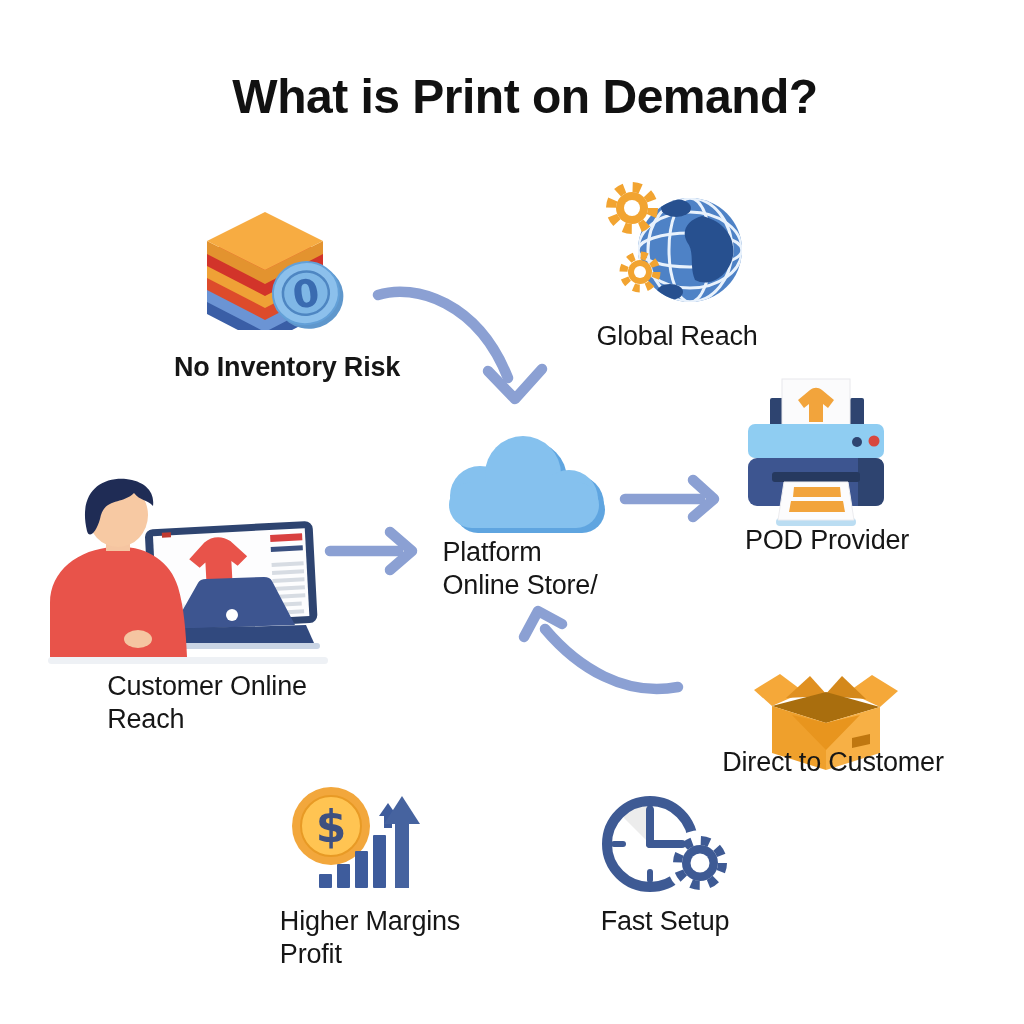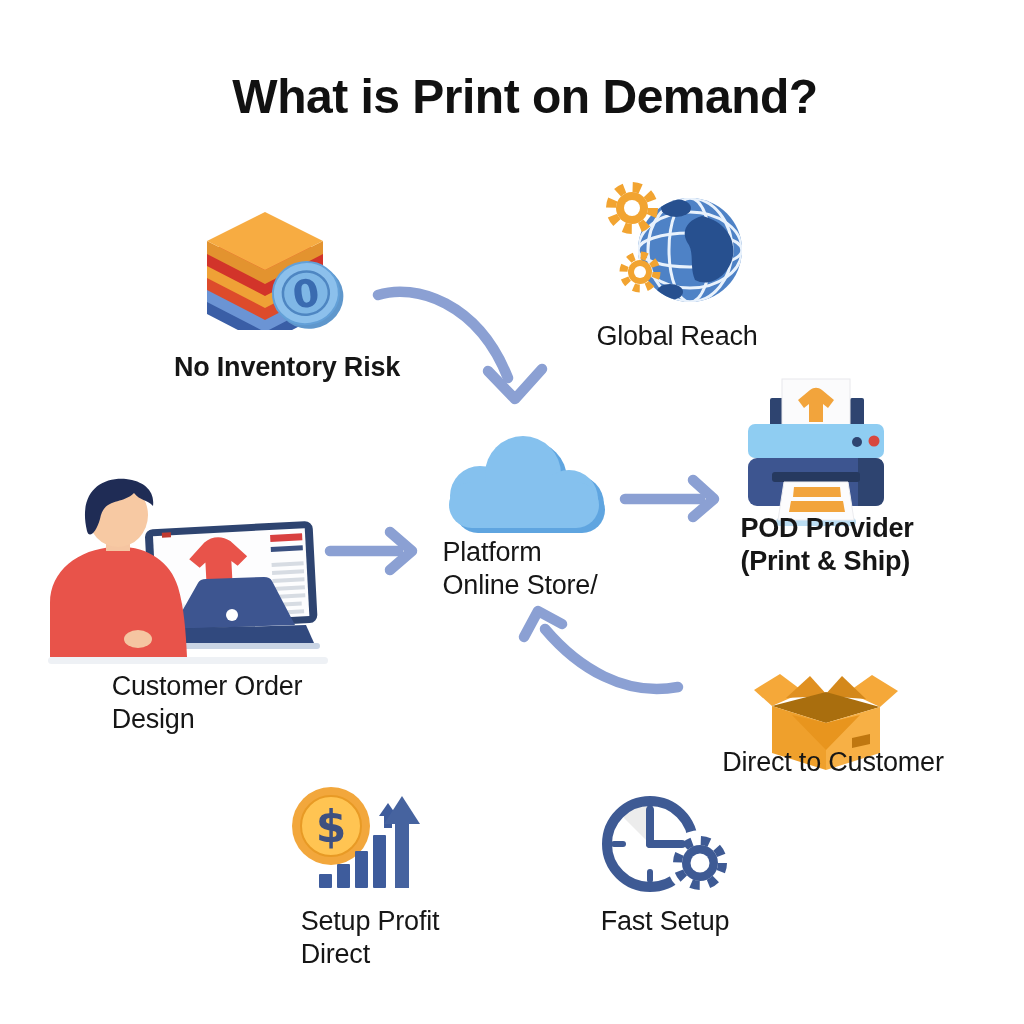--- a/index.html
+++ b/index.html
@@ -154,23 +154,22 @@
       <path d="M120,88 L137,88 Q146,88 146,97 L146,127 Q146,136 137,136 L120,136 Z" fill="#2E4470"></path>
       <rect x="38" y="148" width="80" height="8" rx="4" fill="#BBDDF2"></rect>
       <rect x="34" y="102" width="88" height="10" rx="3" fill="#26395F"></rect>
       <g>
         <polygon points="46,112 110,112 116,150 40,150" fill="#FCFCFD" stroke="#ECECEF"></polygon>
         <polygon points="56,117 102,117 103,127 55,127" fill="#F2A43C"></polygon>
         <polygon points="53,131 105,131 107,142 51,142" fill="#F2A43C"></polygon>
       </g>
     </svg>
   </figure>
-  <div class="label" style="left:827px;top:512px;font-weight:bold;">
+  <div class="label" style="left:827px;top:524px;">
     <span>POD Provider</span>
-    <span>(Print &amp; Ship)</span>
   </div>
 
   <figure class="node" style="left:48px;top:473px;width:285px;height:195px;">
     <svg viewBox="0 0 285 195">
       <rect x="0" y="184" width="280" height="7" rx="3.5" fill="#EEF1F5"></rect>
       <g transform="rotate(-3 185 100)">
         <rect x="99" y="52" width="168" height="102" rx="8" fill="#2E4470"></rect>
         <rect x="107" y="59" width="152" height="88" fill="#FDFDFE"></rect>
         <polygon points="107,147 165,147 107,112" fill="#EFF1F4"></polygon>
         <rect x="116" y="56" width="9" height="5" fill="#C03A30"></rect>
@@ -194,22 +193,22 @@
         <rect x="100" y="170" width="172" height="6" rx="3" fill="#C9D4E4"></rect>
       </g>
       <path d="M2,184 L2,130 C2,98 30,76 66,74 C98,72 122,88 130,114 C136,134 138,160 139,184 Z" fill="#E8534A"></path>
       <ellipse cx="90" cy="166" rx="14" ry="9" fill="#F5C5A1"></ellipse>
       <rect x="58" y="56" width="24" height="22" fill="#F5C5A1"></rect>
       <ellipse cx="70" cy="42" rx="30" ry="32" fill="#F7C9A3"></ellipse>
       <path d="M39,58 C30,20 52,4 78,6 C96,8 107,18 105,33 C99,26 92,28 86,20 C74,32 56,24 52,46 C48,60 41,66 39,58 Z" fill="#1F2C55"></path>
     </svg>
   </figure>
   <div class="label" style="left:207px;top:670px;">
-    <span>Customer Order</span>
-    <span>Design</span>
+    <span>Customer Online</span>
+    <span>Reach</span>
   </div>
 
   <figure class="node" style="left:752px;top:666px;width:150px;height:108px;">
     <svg viewBox="0 0 150 108">
       <polygon points="20,40 2,24 28,8 52,26" fill="#F5A839"></polygon>
       <polygon points="128,41 146,25 120,9 96,26" fill="#F5A839"></polygon>
       <polygon points="34,32 58,10 76,30" fill="#E09020"></polygon>
       <polygon points="72,30 90,10 114,33" fill="#D4881B"></polygon>
       <polygon points="20,40 74,26 128,41 74,57" fill="#A96E0E"></polygon>
       <polygon points="20,40 74,57 74,104 20,87" fill="#EFA02C"></polygon>
@@ -239,22 +238,22 @@
         <polygon points="96,36 105,23 114,36"></polygon>
           <rect x="101" y="35" width="8" height="13"></rect>
       </g>
       <g fill="#46639F">
         <polygon points="101,44 119,16 137,44"></polygon>
           <rect x="112" y="42" width="14" height="66"></rect>
       </g>
     </svg>
   </figure>
   <div class="label" style="left:370px;top:905px;">
-    <span>Setup Profit</span>
-    <span>Direct</span>
+    <span>Higher Margins</span>
+    <span>Profit</span>
   </div>
 
   <figure class="node" style="left:598px;top:780px;width:152px;height:117px;">
     <svg viewBox="0 0 152 117">
       <path d="M52,64 L52,21 A43,43 0 0 0 22,34 Z" fill="#E6E6E6" opacity="0.75"></path>
       <circle cx="52" cy="64" r="43" fill="none" stroke="#3E5A94" stroke-width="10"></circle>
       <circle cx="102" cy="83" r="33" fill="#FFFFFF"></circle>
       <g stroke="#3E5A94" stroke-width="6" stroke-linecap="round">
         <path d="M52,28 L52,37"></path>
           <path d="M16,64 L25,64"></path>

